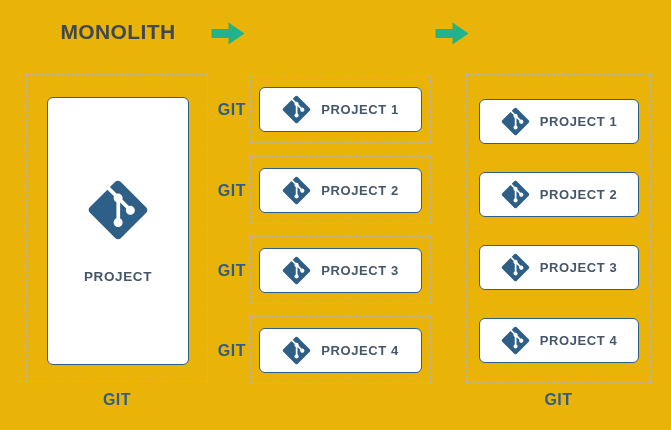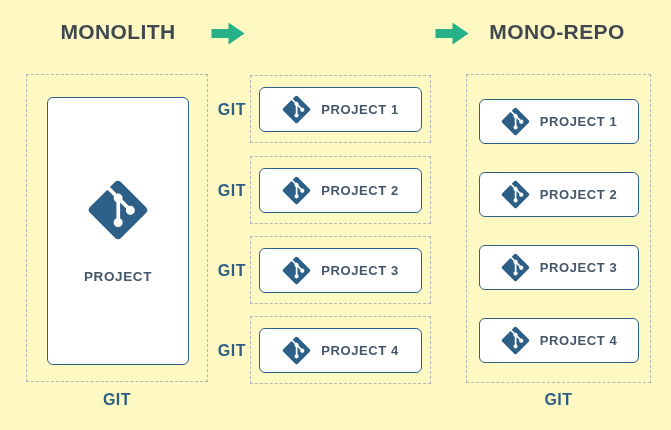--- a/index.html
+++ b/index.html
@@ -1,20 +1,20 @@
 <!DOCTYPE html>
 <html><head>
 <meta charset="utf-8">
 <style>
   html, body { margin: 0; padding: 0; background: #ffffff; }
   .canvas {
     position: relative;
     width: 671px;
     height: 430px;
-    background: #fef9c3;
+    background: #eab308;
     font-family: "Liberation Sans", sans-serif;
     overflow: hidden;
   }
 
   
   .stage-title {
     position: absolute;
     top: 20px;
     width: 160px;
     text-align: center;
@@ -111,21 +111,20 @@
 
 <div class="canvas">
 
   <div class="stage-title stage-0">MONOLITH</div>
   <svg class="arrow-icon arrow-a" viewBox="0 0 33 23">
       <use href="#block-arrow" fill="#27b189"></use>
     </svg>
   <svg class="arrow-icon arrow-b" viewBox="0 0 33 23">
       <use href="#block-arrow" fill="#27b189"></use>
     </svg>
-  <div class="stage-title stage-2">MONO-REPO</div>
 
   <div class="dashed col1-dashed">
     <div class="solid-box col1-box">
       <svg class="git-icon-large" viewBox="0 0 97 97">
           <use href="#git-logo-path" fill="#2d5f87"></use>
         </svg>
       <div class="project-text">PROJECT</div>
     </div>
   </div>
   <div class="git-caption col1-git">GIT</div>

